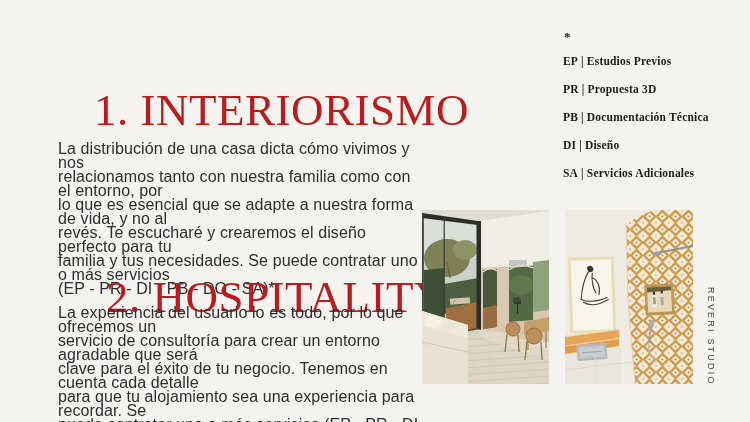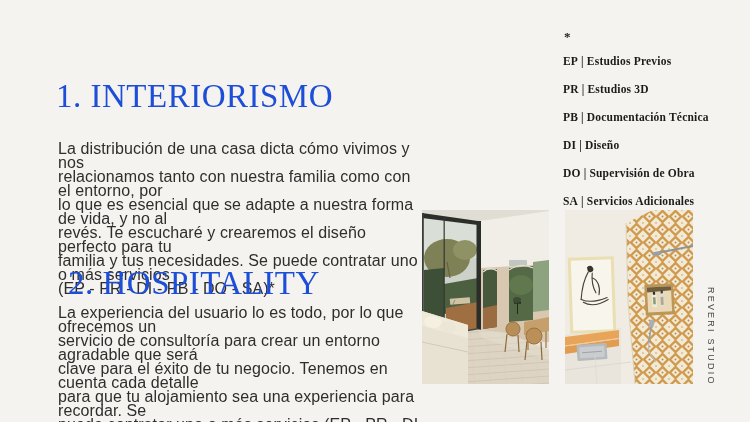--- a/index.html
+++ b/index.html
@@ -2,21 +2,21 @@
 <html><head>
 <meta charset="utf-8">
 <style>
   html,body{margin:0;padding:0;background:#f5f3ef;}
   .slide{
     position:relative;width:750px;height:422px;overflow:hidden;
     background:#f5f3ef;font-family:"Liberation Sans",sans-serif;
   }
   .title{
     position:absolute;font-family:"Liberation Serif",serif;font-weight:400;
-    font-size:33px;letter-spacing:.5px;color:#1d4ed8;white-space:nowrap;line-height:1;
+    font-size:45px;letter-spacing:.5px;color:#b91c1c;white-space:nowrap;line-height:1;margin-left:38px;
   }
   #title-1{left:56px;top:58px;}
   #title-2{left:68px;top:245px;}
   .body-text{
     position:absolute;left:58px;width:365px;font-size:16px;line-height:14px;
     letter-spacing:.1px;color:#2e2e2e;white-space:pre-line;
   }
   #body-1{top:126px;}
   #body-2{top:290px;}
   .legend{
@@ -55,30 +55,27 @@
 clave para el éxito de tu negocio. Tenemos en cuenta cada detalle
 para que tu alojamiento sea una experiencia para recordar. Se
 puede contratar uno o más servicios (EP - PR - DI - PB - DO - SA)*</p>
 
   <aside class="legend">
     <div class="legend-marker">*</div>
     <div class="legend-row">
       <span>EP</span><span class="legend-sep">|</span><span>Estudios Previos</span>
     </div>
     <div class="legend-row">
-      <span>PR</span><span class="legend-sep">|</span><span>Estudios 3D</span>
+      <span>PR</span><span class="legend-sep">|</span><span>Propuesta 3D</span>
     </div>
     <div class="legend-row">
       <span>PB</span><span class="legend-sep">|</span><span>Documentación Técnica</span>
     </div>
     <div class="legend-row">
       <span>DI</span><span class="legend-sep">|</span><span>Diseño</span>
-    </div>
-    <div class="legend-row">
-      <span>DO</span><span class="legend-sep">|</span><span>Supervisión de Obra</span>
     </div>
     <div class="legend-row">
       <span>SA</span><span class="legend-sep">|</span><span>Servicios Adicionales</span>
     </div>
   </aside>
 
   <figure class="photo" id="photo-living">
     <svg viewBox="0 0 127 174" preserveAspectRatio="none">
       <defs>
         <pattern id="floorp" width="16" height="7" patternUnits="userSpaceOnUse" patternTransform="rotate(-4)">

